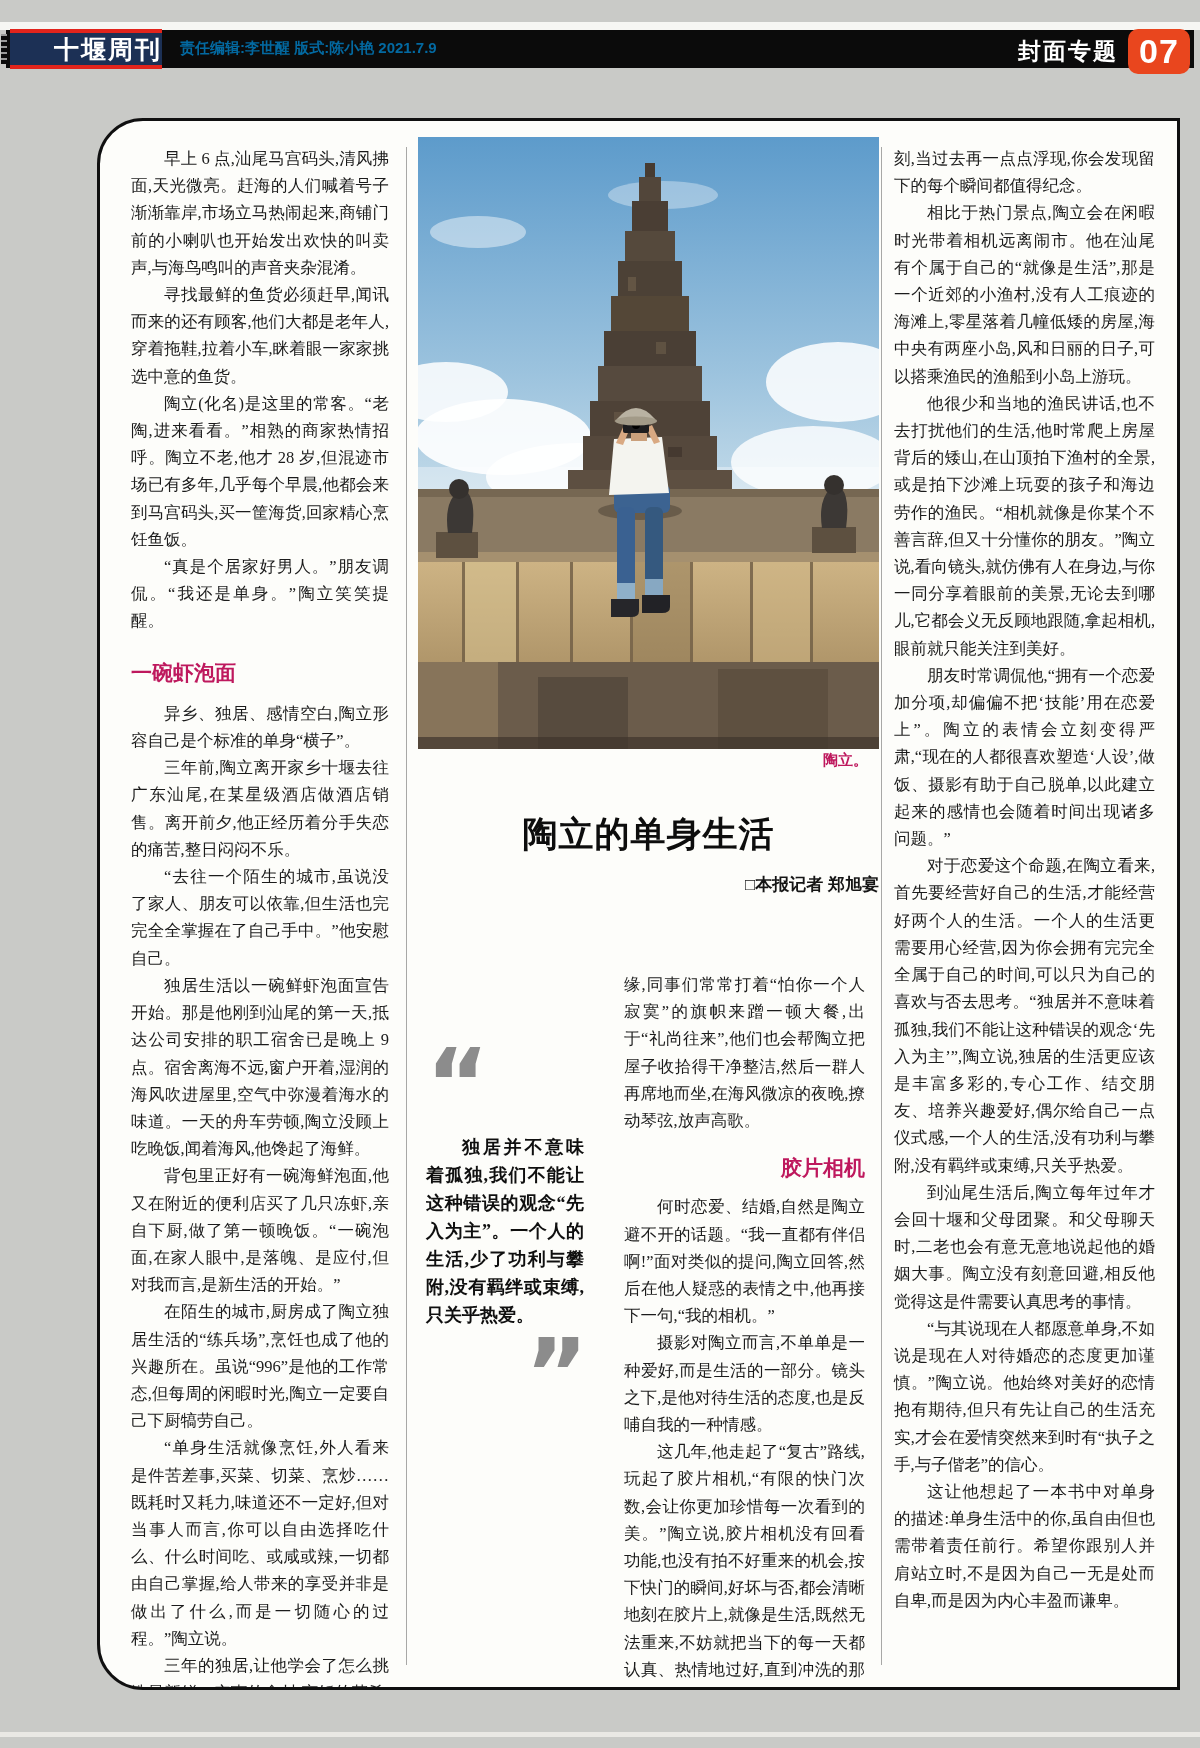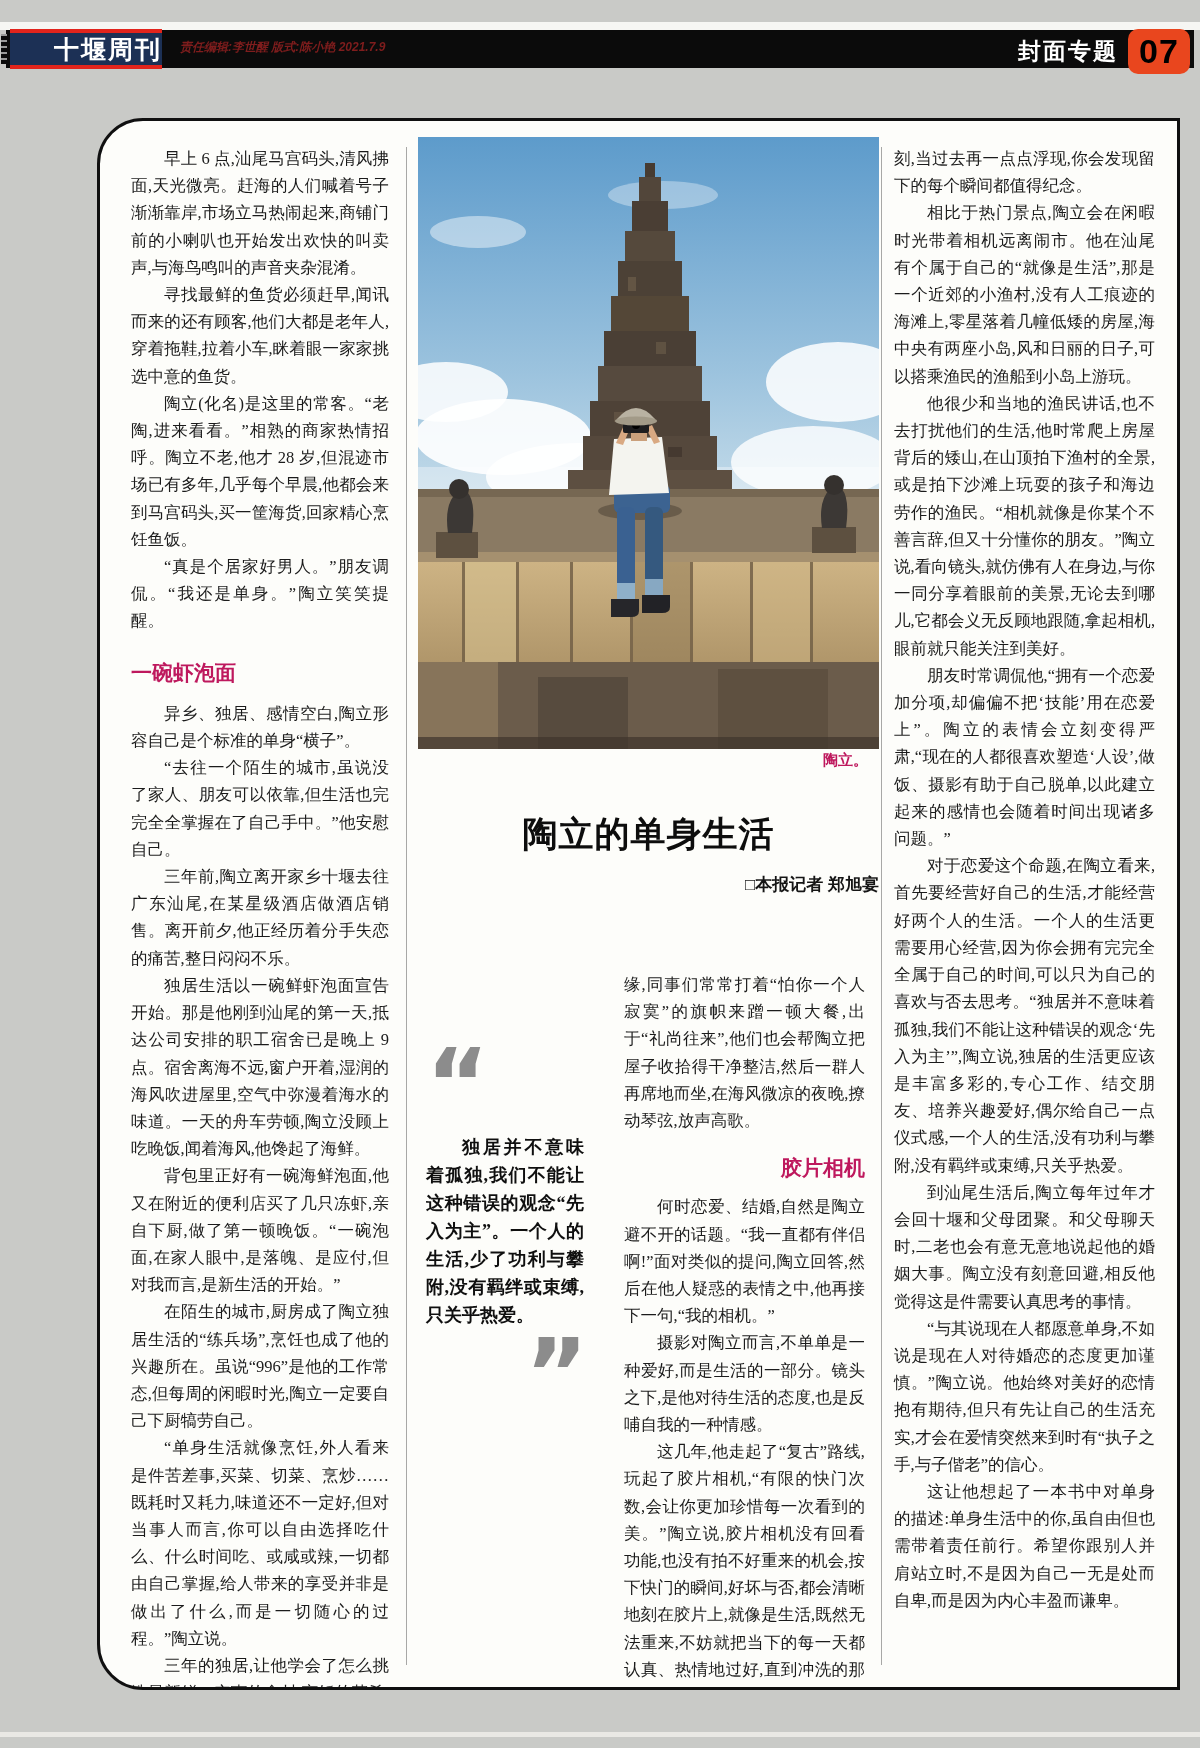--- a/index.html
+++ b/index.html
@@ -9,26 +9,26 @@
   .bottom-strip{position:absolute;left:0;top:1732px;width:1200px;height:5px;background:#e9e8e4;}
 
   
   .masthead-bar{position:absolute;left:6px;top:30px;width:1188px;height:38px;background:#0b0b0b;}
   .spine-marks{position:absolute;left:1px;top:34px;width:6px;height:30px;
        background:repeating-linear-gradient(#9a9a9a 0 2px,#0b0b0b 2px 6px);}
   .logo-box{position:absolute;left:10px;top:29px;width:152px;height:40px;box-sizing:border-box;
        background:#1c3055;border-top:4px solid #e2241c;border-bottom:4px solid #e2241c;
        display:flex;align-items:center;justify-content:flex-end;}
   .logo-text{color:#ffffff;font-size:25px;font-weight:bold;letter-spacing:2px;}
-  .edition-info{position:absolute;left:180px;top:39px;color:#7f1d1d;font-size:12px;
-       font-style:italic;font-weight:bold;font-family:"Liberation Sans","DejaVu Sans",sans-serif;}
+  .edition-info{position:absolute;left:180px;top:39px;color:#0369a1;font-size:15px;
+       font-weight:bold;font-family:"Liberation Sans","DejaVu Sans",sans-serif;}
   .section-label{position:absolute;right:82px;top:36px;color:#ffffff;font-size:23px;font-weight:bold;
        font-family:"Liberation Sans","DejaVu Sans",sans-serif;letter-spacing:2px;margin-left:37px;}
   .page-badge{position:absolute;left:1128px;top:29px;width:62px;height:45px;background:#e9461e;
-       border-radius:10px;color:#000000;font:bold 34px/45px "Liberation Sans","DejaVu Sans",sans-serif;
+       border-radius:10px;color:#ffffff;font:bold 34px/45px "Liberation Sans","DejaVu Sans",sans-serif;
        text-align:center;letter-spacing:1px;}
 
   
   .sheet{position:absolute;left:97px;top:118px;width:1083px;height:1572px;box-sizing:border-box;
        background:#fdfdfa;border:3px solid #101010;border-radius:46px 0 0 46px;overflow:hidden;}
   .rule{position:absolute;top:26px;width:1px;height:1518px;background:#a8a8a6;}
   .rule-1{left:306px;} .rule-2{left:781px;}
 
   .col{position:absolute;text-align:justify;color:#1b1b1b;font-size:16.5px;line-height:27.2px;}
   .col p{margin:0;text-indent:2em;}
@@ -78,22 +78,22 @@
   <div class="rule rule-1"></div>
   <div class="rule rule-2"></div>
 
   <div class="col col-left">
       <p>早上 6 点,汕尾马宫码头,清风拂面,天光微亮。赶海的人们喊着号子渐渐靠岸,市场立马热闹起来,商铺门前的小喇叭也开始发出欢快的叫卖声,与海鸟鸣叫的声音夹杂混淆。</p>
       <p>寻找最鲜的鱼货必须赶早,闻讯而来的还有顾客,他们大都是老年人,穿着拖鞋,拉着小车,眯着眼一家家挑选中意的鱼货。</p>
       <p>陶立(化名)是这里的常客。“老陶,进来看看。”相熟的商家热情招呼。陶立不老,他才 28 岁,但混迹市场已有多年,几乎每个早晨,他都会来到马宫码头,买一筐海货,回家精心烹饪鱼饭。</p>
       <p>“真是个居家好男人。”朋友调侃。“我还是单身。”陶立笑笑提醒。</p>
       <h3>一碗虾泡面</h3>
       <p>异乡、独居、感情空白,陶立形容自己是个标准的单身“横子”。</p>
+      <p>三年前,陶立离开家乡十堰去往广东汕尾,在某星级酒店做酒店销售。离开前夕,他正经历着分手失恋的痛苦,整日闷闷不乐。</p>
       <p>“去往一个陌生的城市,虽说没了家人、朋友可以依靠,但生活也完完全全掌握在了自己手中。”他安慰自己。</p>
-      <p>三年前,陶立离开家乡十堰去往广东汕尾,在某星级酒店做酒店销售。离开前夕,他正经历着分手失恋的痛苦,整日闷闷不乐。</p>
       <p>独居生活以一碗鲜虾泡面宣告开始。那是他刚到汕尾的第一天,抵达公司安排的职工宿舍已是晚上 9 点。宿舍离海不远,窗户开着,湿润的海风吹进屋里,空气中弥漫着海水的味道。一天的舟车劳顿,陶立没顾上吃晚饭,闻着海风,他馋起了海鲜。</p>
       <p>背包里正好有一碗海鲜泡面,他又在附近的便利店买了几只冻虾,亲自下厨,做了第一顿晚饭。“一碗泡面,在家人眼中,是落魄、是应付,但对我而言,是新生活的开始。”</p>
       <p>在陌生的城市,厨房成了陶立独居生活的“练兵场”,烹饪也成了他的兴趣所在。虽说“996”是他的工作常态,但每周的闲暇时光,陶立一定要自己下厨犒劳自己。</p>
       <p>“单身生活就像烹饪,外人看来是件苦差事,买菜、切菜、烹炒……既耗时又耗力,味道还不一定好,但对当事人而言,你可以自由选择吃什么、什么时间吃、或咸或辣,一切都由自己掌握,给人带来的享受并非是做出了什么,而是一切随心的过程。”陶立说。</p>
       <p>三年的独居,让他学会了怎么挑选最新鲜、实惠的食材,烹饪的菜肴,也从最初的“熟了,能吃”,变成“色香味俱佳”。一把吉他,几瓶啤酒,几碟小菜,三五朋友,好厨艺也让陶立拥有了好人</p>
     </div>
 
   <div class="photo">
     <svg width="461" height="612" viewBox="0 0 461 612" xmlns="http://www.w3.org/2000/svg">
       <defs>

